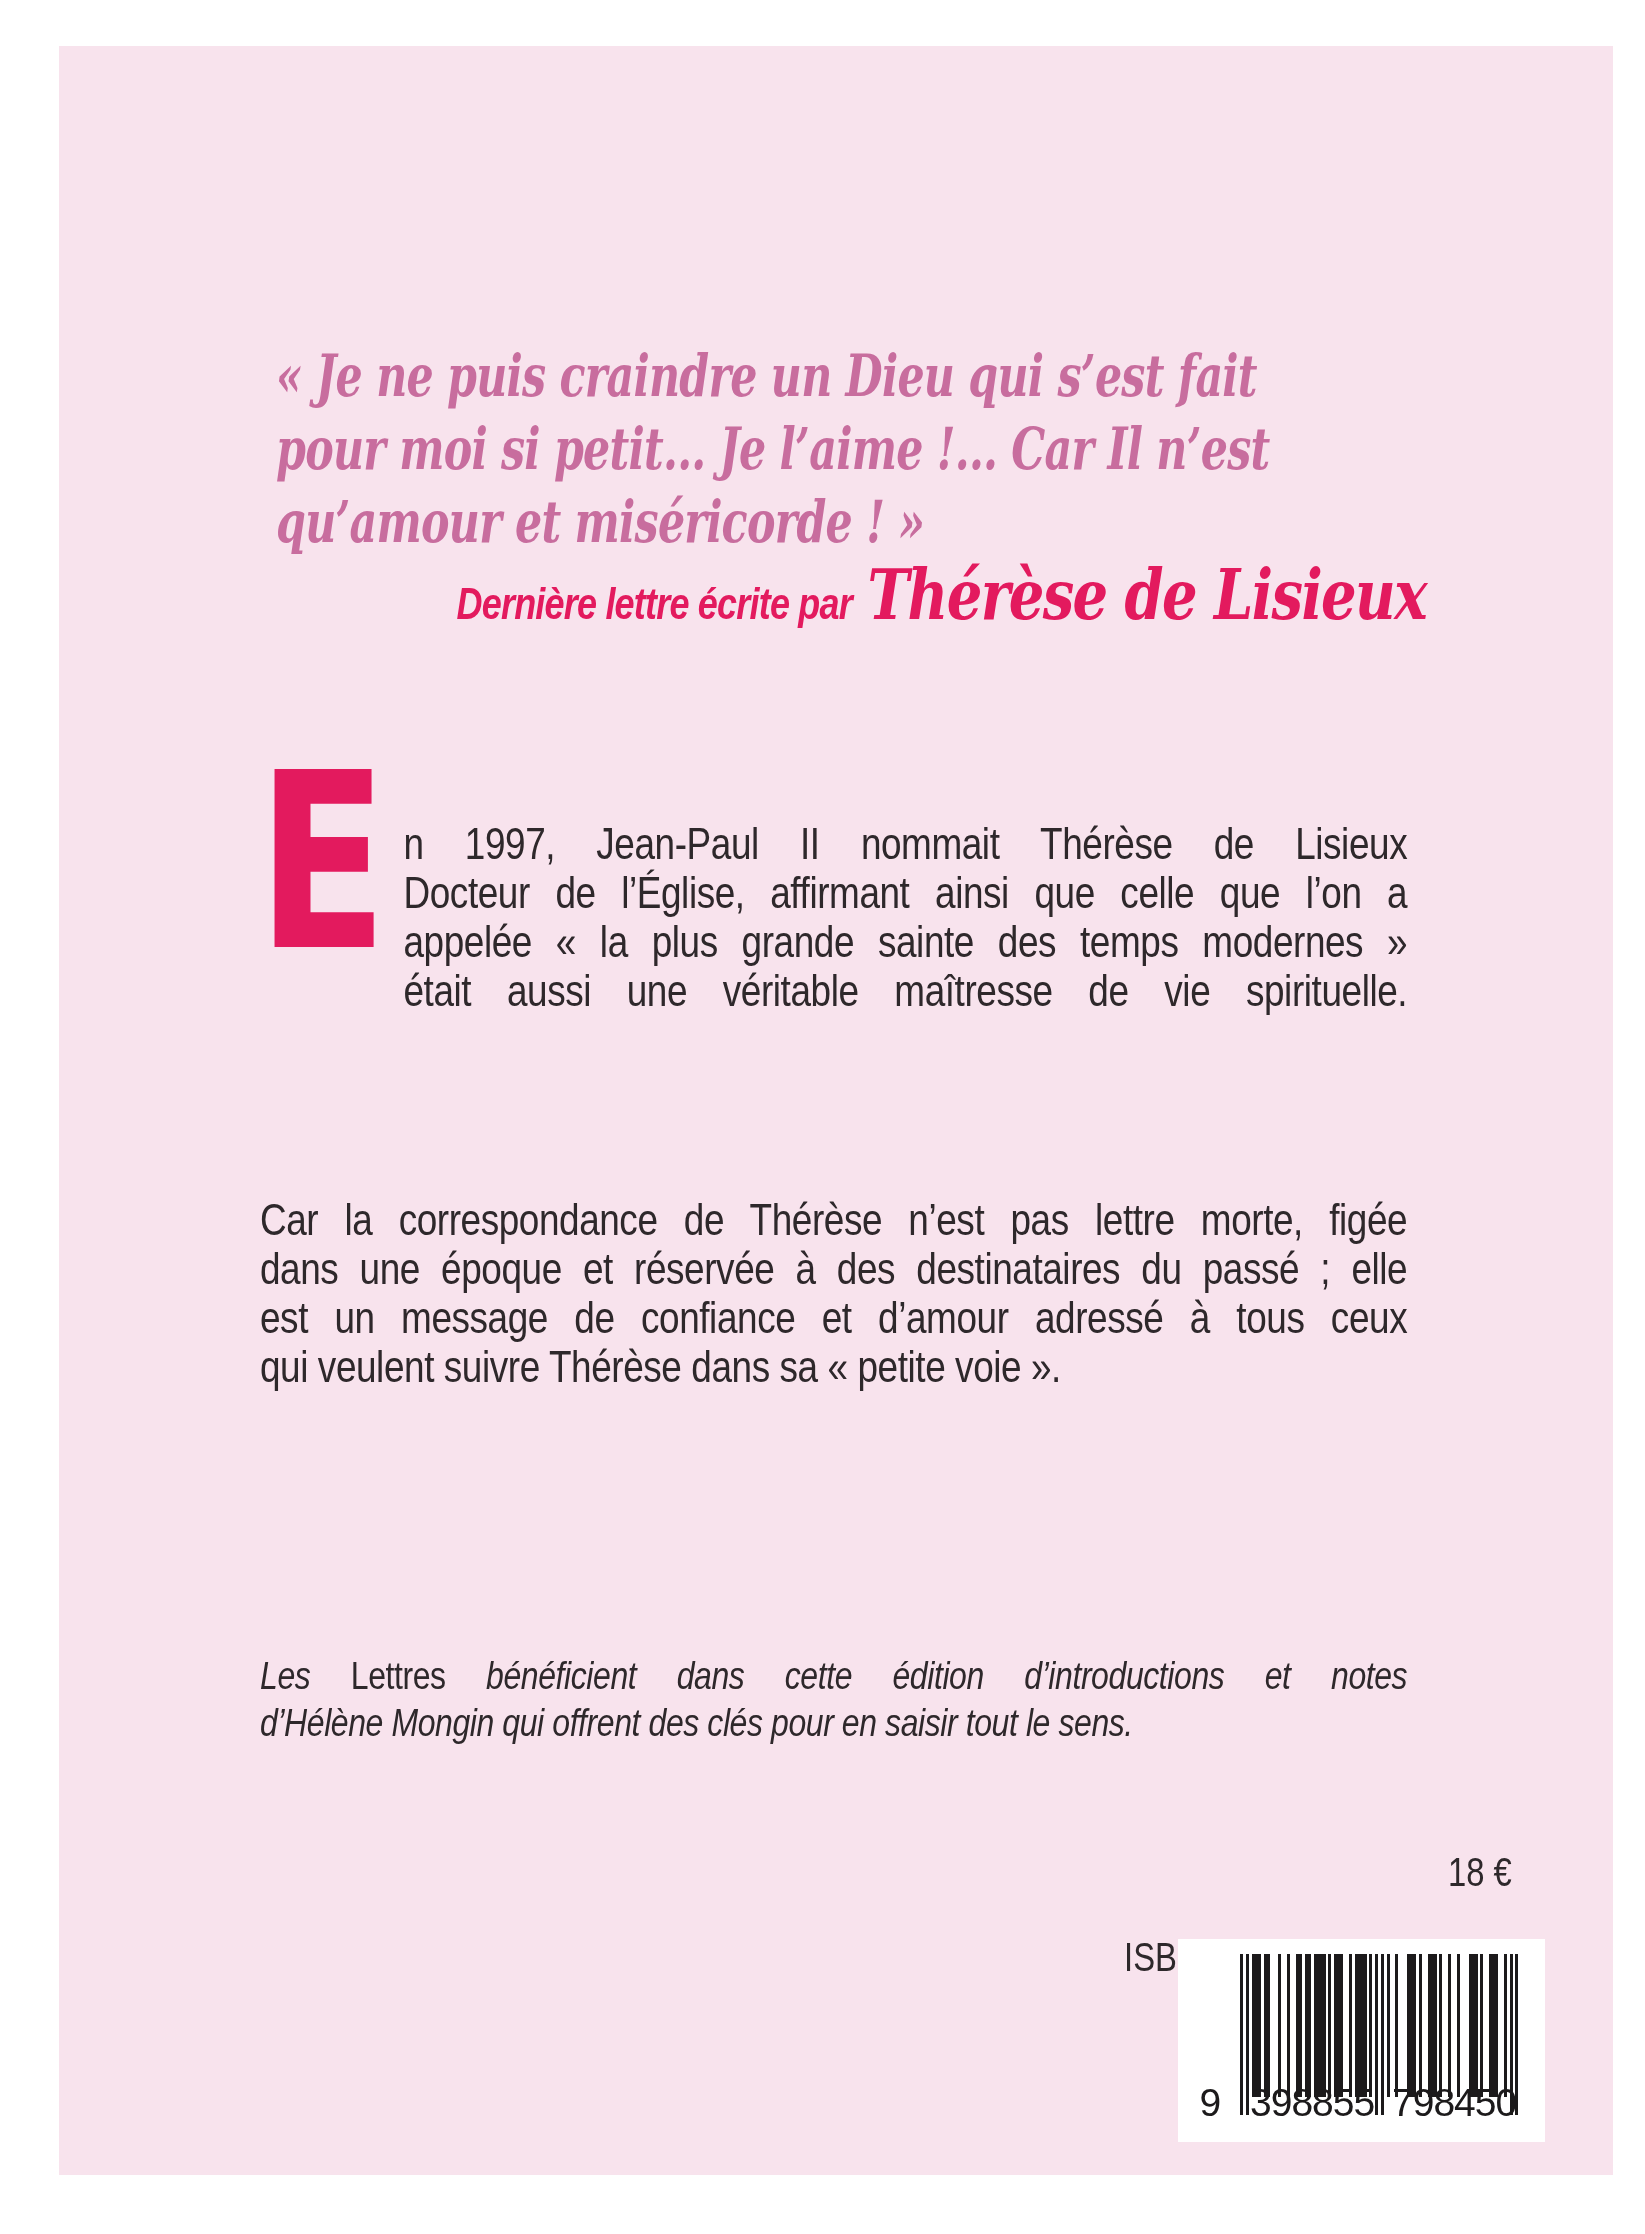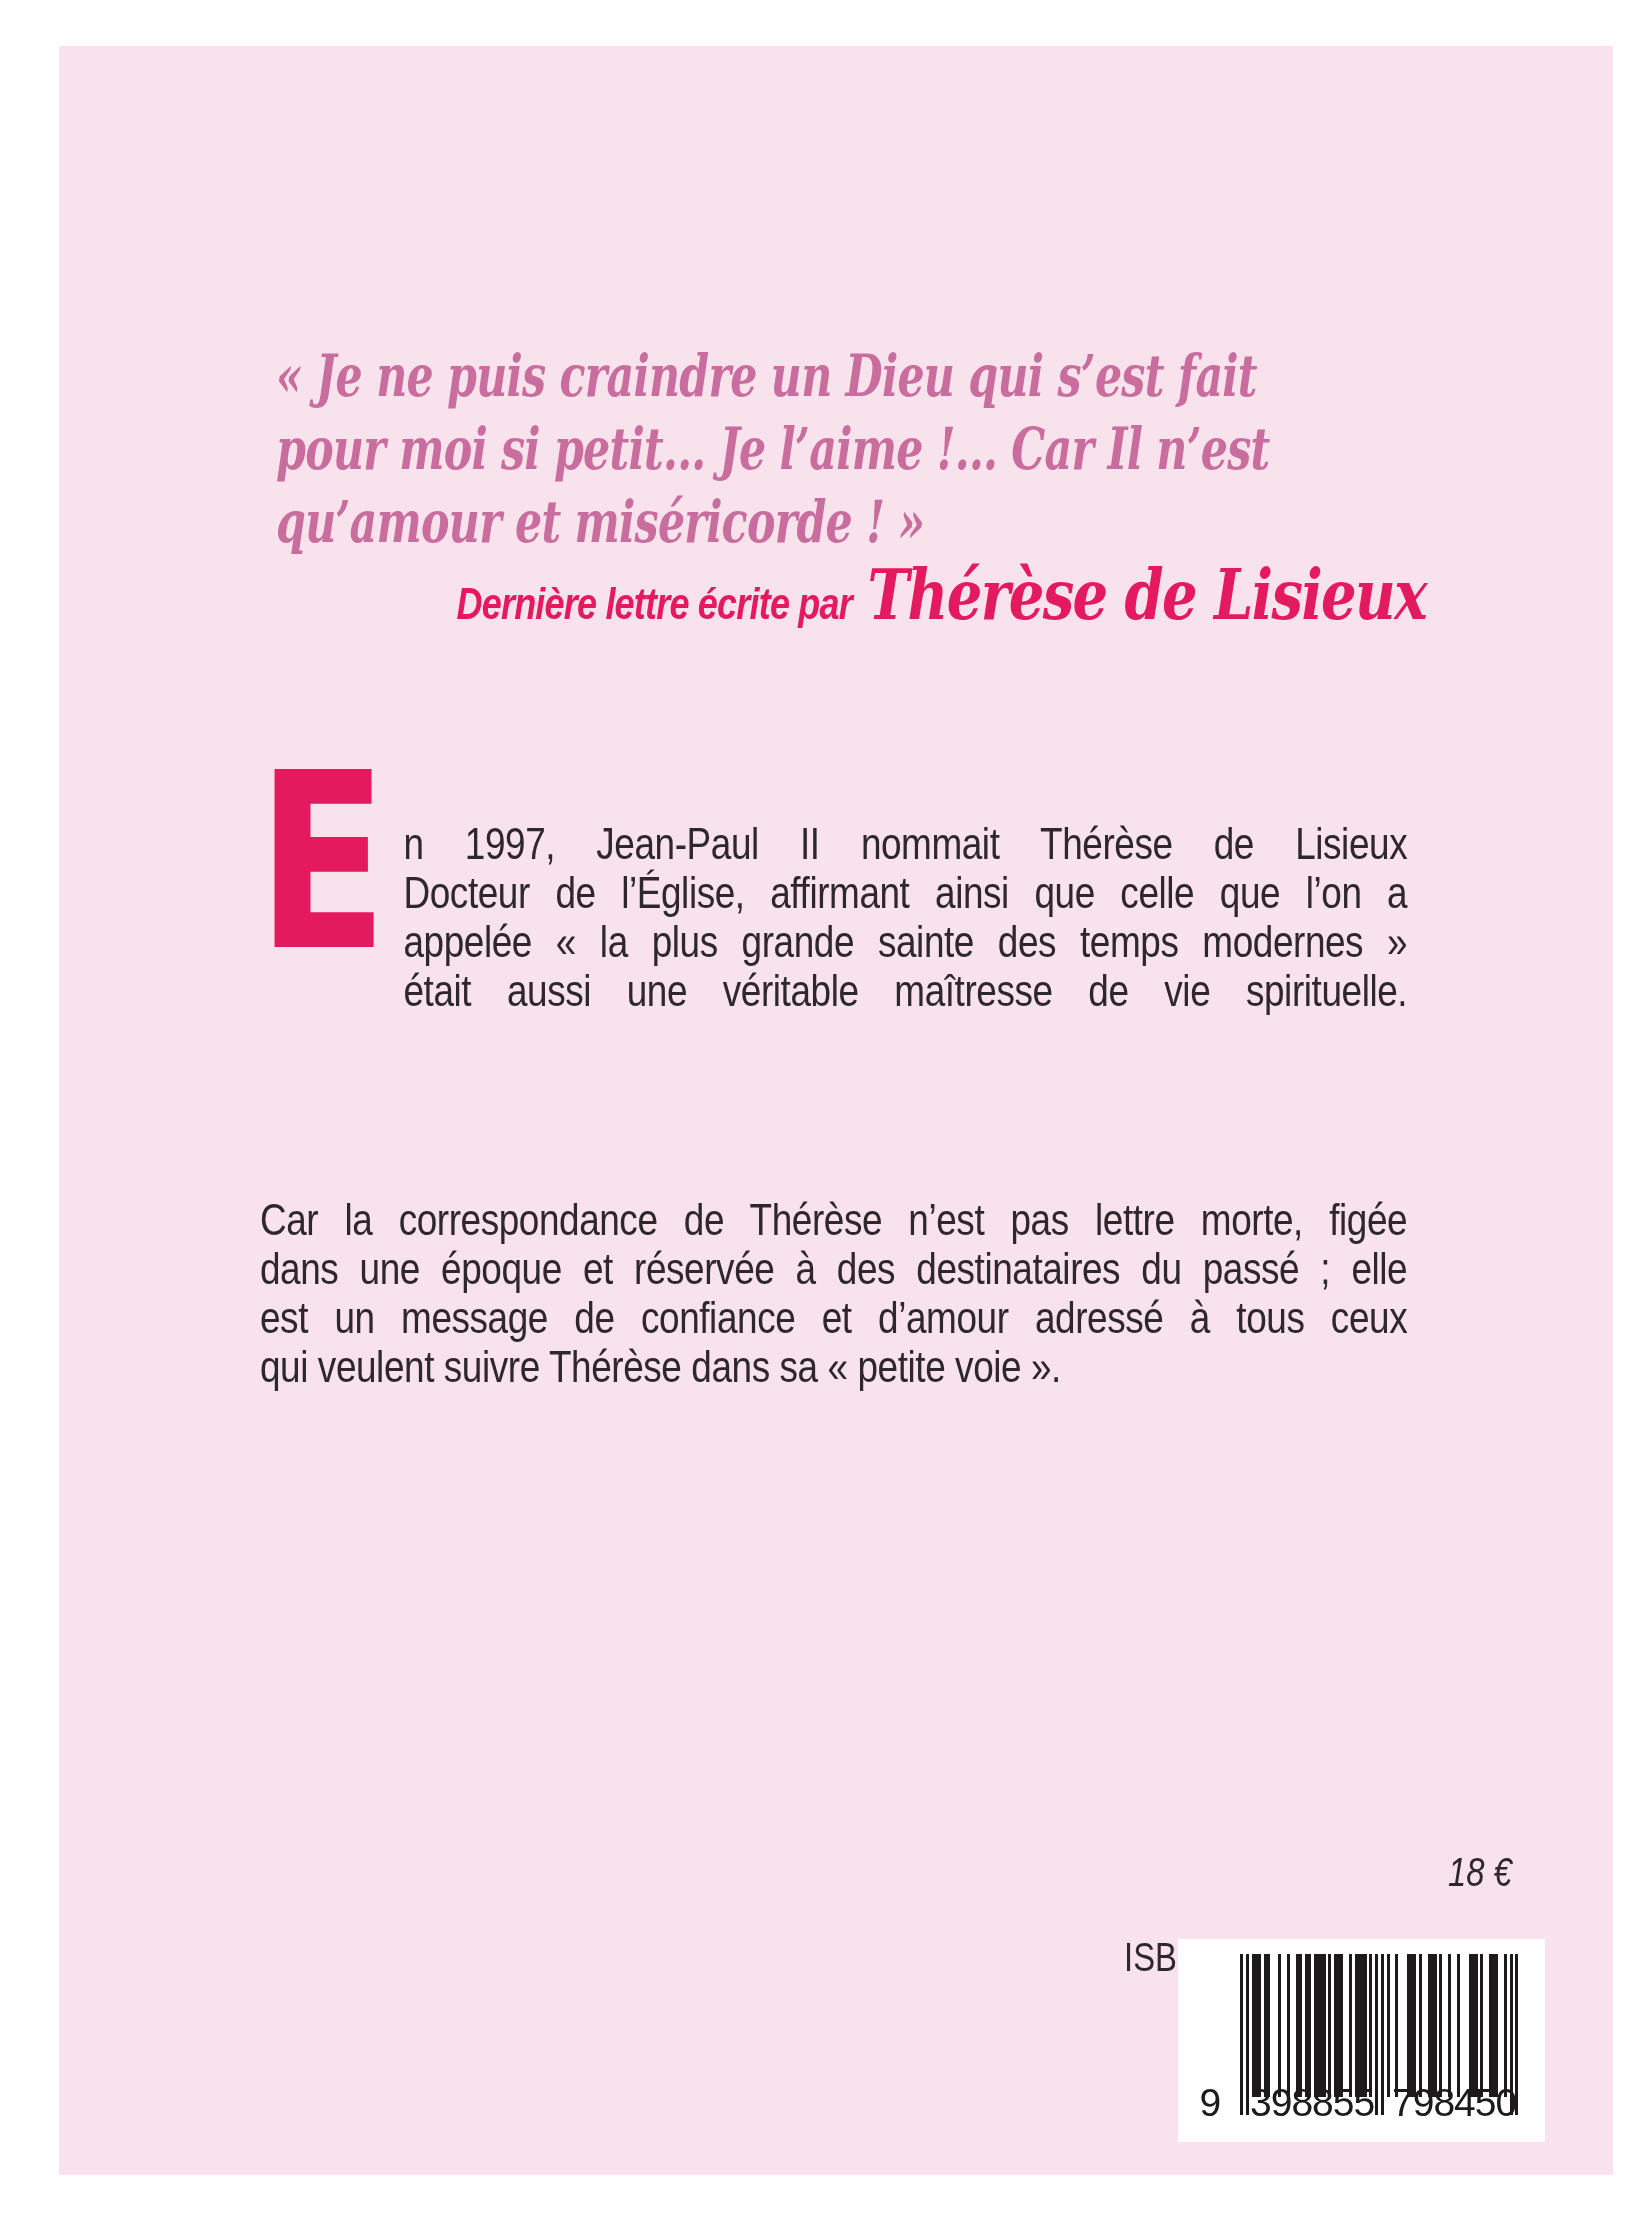--- a/index.html
+++ b/index.html
@@ -35,21 +35,21 @@
   .dropcap{position:absolute;left:198px;top:694px;width:195px;height:254px;
     font-family:"DejaVu Sans",sans-serif;font-weight:bold;font-size:245px;line-height:245px;
     color:var(--accent,#e31a5e);transform:scaleX(0.78);transform-origin:0 0;}
 
   
   .biotext{font-size:39px;line-height:47px;font-style:italic;letter-spacing:-0.5px;}
   .bold-lead{font-weight:bold;}
   .roman{font-style:normal;}
 
   
-  .price{position:absolute;right:101px;top:1804px;font-style:italic;}
+  .price{position:absolute;right:101px;top:1804px;}
   .isbn{position:absolute;right:101px;top:1889px;}
   .right-cond{transform:scaleX(0.8);transform-origin:100% 50%;white-space:nowrap;
     font-size:41px;line-height:45px;color:var(--text,#2e282b);}
   .isbn .label{margin-right:15.6px;}
 
   
   .barcode-box{position:absolute;left:1119px;top:1893px;width:367px;height:203px;background:#ffffff;}
   .bars{position:absolute;left:0;top:0;width:100%;height:100%;}
   .bar{position:absolute;top:14.6px;background:#1c1a1b;}
   .ean-digits{position:absolute;top:142px;left:0;width:100%;height:59px;
@@ -92,20 +92,28 @@
     <div class="block" style="top:1109px;">
       <div class="cond bodytext lines no-last">
           <div class="line">Car la correspondance de Thérèse n’est pas lettre morte, figée</div>
           <div class="line">dans une époque et réservée à des destinataires du passé ; elle</div>
           <div class="line">est un message de confiance et d’amour adressé à tous ceux</div>
           <div class="line">qui veulent suivre Thérèse dans sa « petite voie ».</div>
         </div>
     </div>
 
 
+    <div class="block" style="top:1566px;">
+      <div class="cond biotext">
+        <div class="line" style="text-align:justify;text-align-last:justify;">
+          <span>Les</span> <span class="roman">Lettres</span> <span>bénéficient dans cette édition d’introductions et notes</span>
+        </div>
+        <div class="line" style="text-align:left;">d’Hélène Mongin qui offrent des clés pour en saisir tout le sens.</div>
+      </div>
+    </div>
 
     <div class="price">
       <div class="right-cond">18 €</div>
     </div>
 
     <div class="isbn">
       <div class="right-cond">
         <span class="label">ISBN :</span><span>978-2-35389-989-0</span>
       </div>
     </div>

